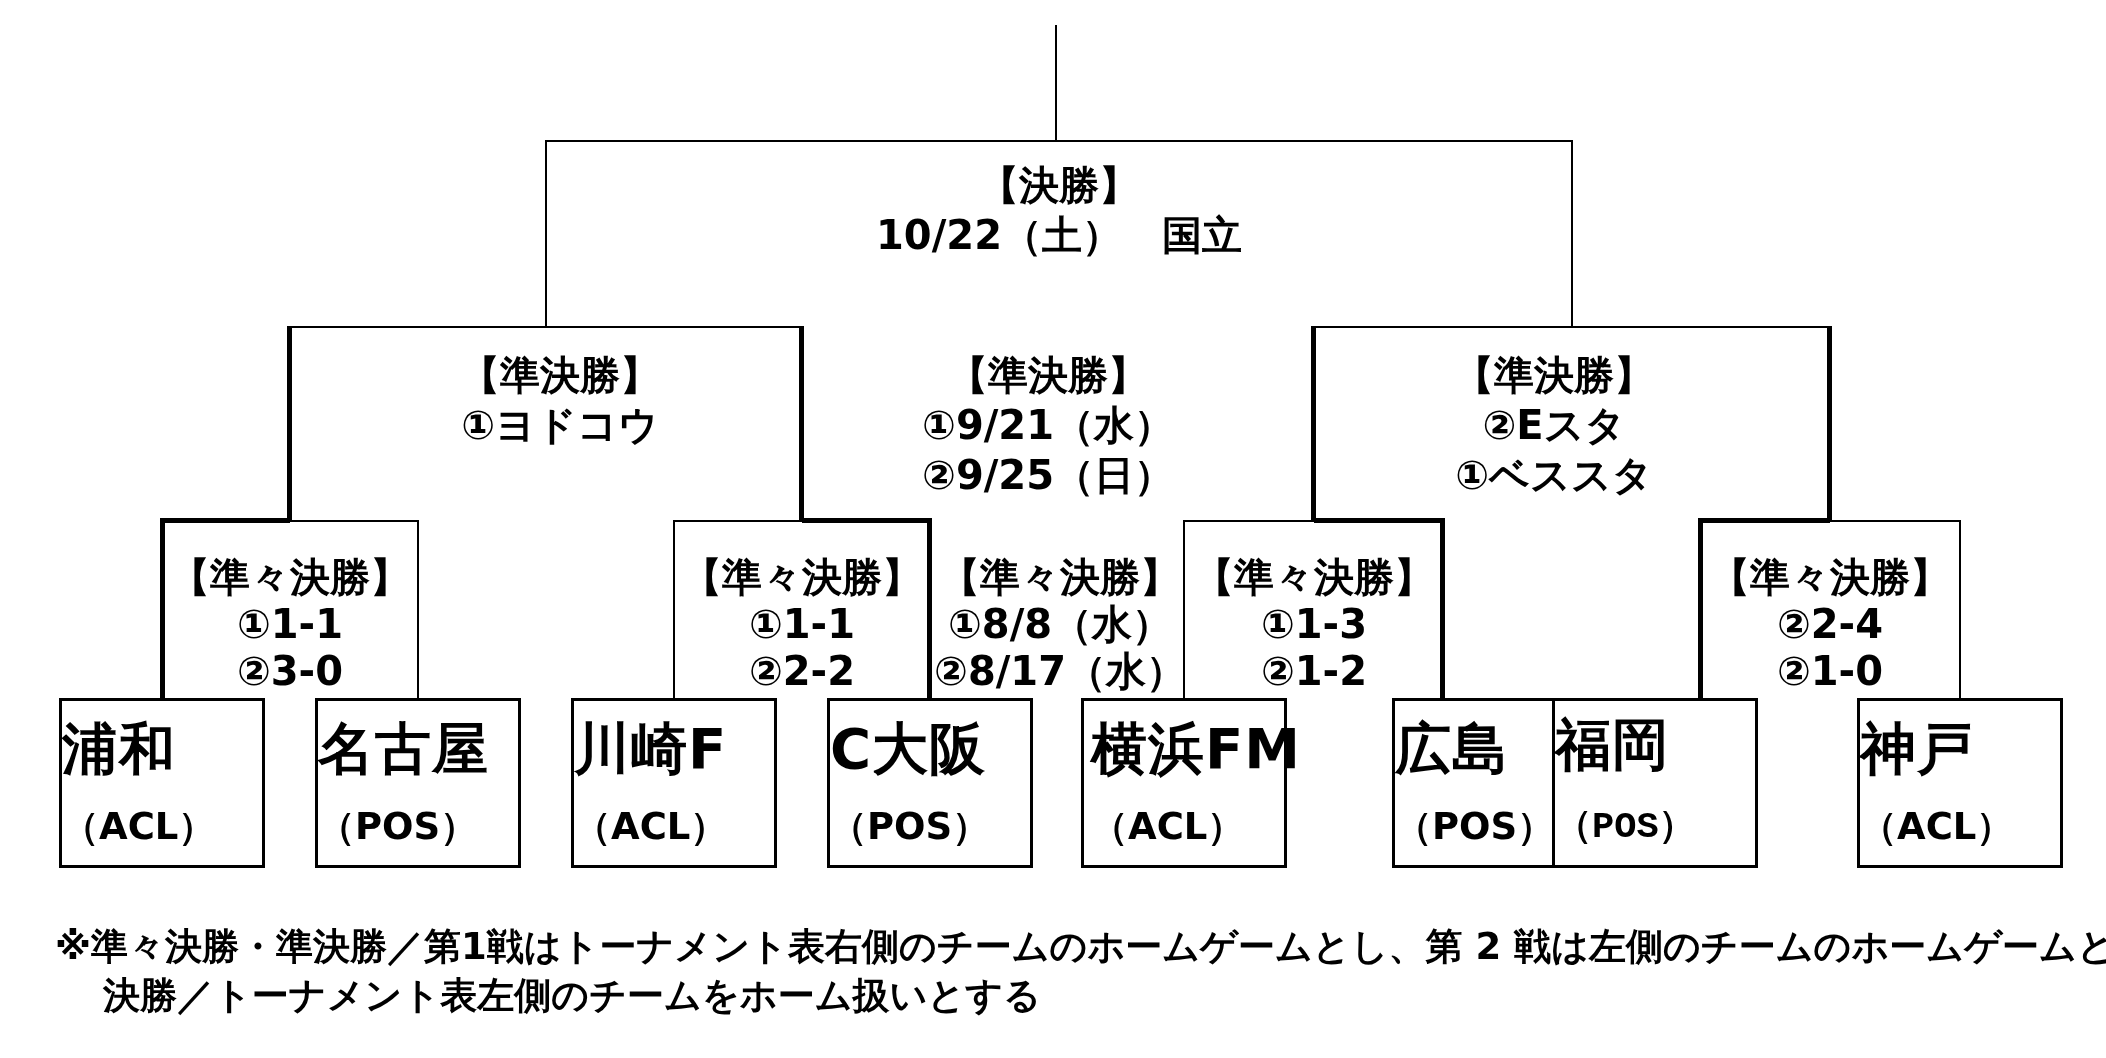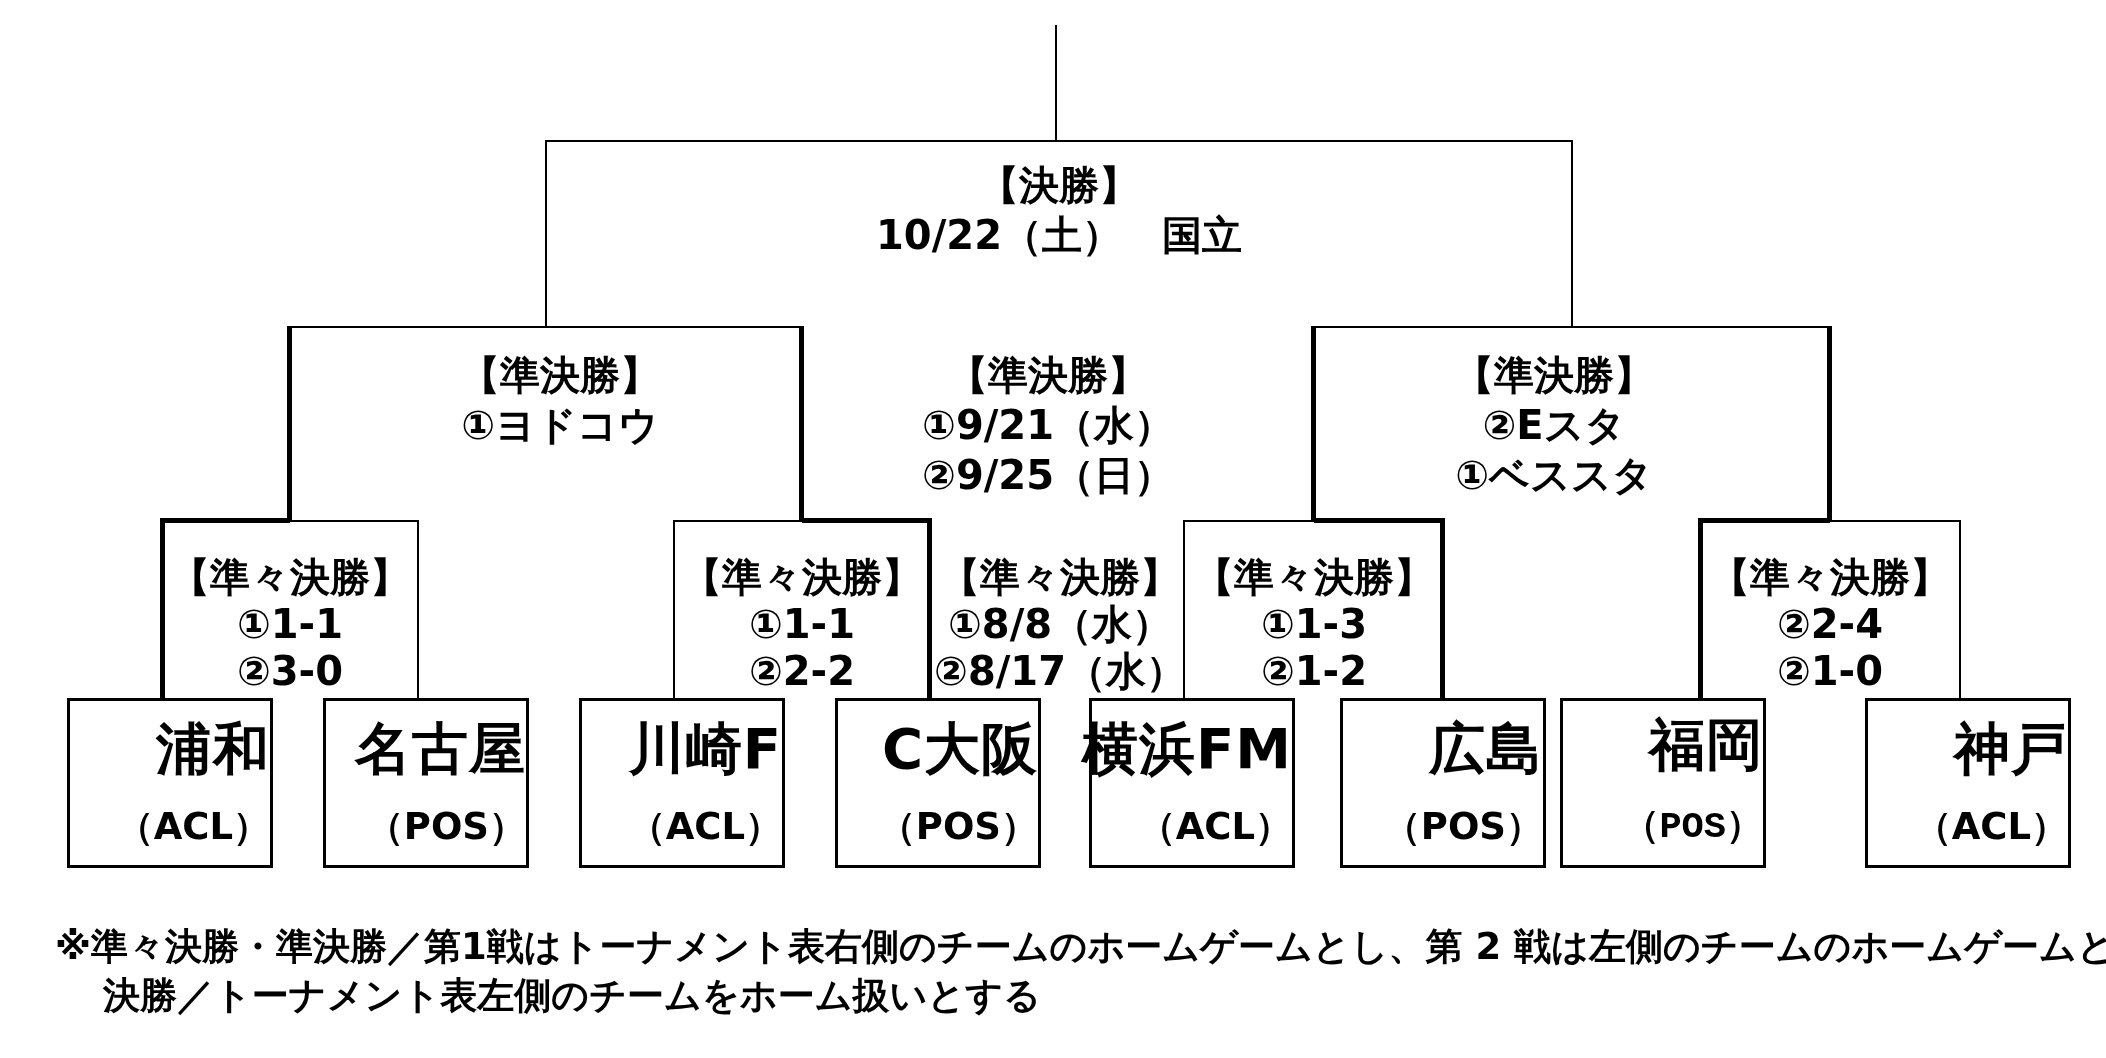--- a/index.html
+++ b/index.html
@@ -9,21 +9,21 @@
   }
   .ln{position:absolute;background:#000;}
   .lbl{
     position:absolute;transform:translateX(-50%);text-align:center;white-space:nowrap;
     font-size:40px;line-height:50px;font-weight:bold;
   }
   .lbl.qf{line-height:47px;}
   .team-box{
     position:absolute;top:698px;width:206px;height:170px;background:#fff;
     border:3px solid #000;box-sizing:border-box;
-    display:flex;flex-direction:column;align-items:flex-end;justify-content:center;gap:30px;margin-left:8px;
+    display:flex;flex-direction:column;align-items:flex-start;justify-content:center;gap:30px;
   }
   .team-name{font-size:56px;line-height:58px;letter-spacing:1px;white-space:nowrap;}
   .team-qual{font-size:37px;line-height:38px;white-space:nowrap;}
   .note{position:absolute;font-size:37px;line-height:48px;white-space:nowrap;font-weight:bold;}
 </style>
 </head>
 <body>
 
 <div class="stage">
 
@@ -113,25 +113,25 @@
     <div class="team-qual">（POS）</div>
   </div>
   <div class="team-box" style="left:571px;">
     <div class="team-name">川崎F</div>
     <div class="team-qual">（ACL）</div>
   </div>
   <div class="team-box" style="left:827px;">
     <div class="team-name">C大阪</div>
     <div class="team-qual">（POS）</div>
   </div>
-  <div class="team-box" style="left:1081px;">
+  <div class="team-box" style="left:1081px;padding-left:7px;">
     <div class="team-name">横浜FM</div>
     <div class="team-qual">（ACL）</div>
   </div>
-  <div class="team-box" style="left:1332px;">
+  <div class="team-box" style="left:1392px;">
     <div class="team-name">広島</div>
     <div class="team-qual">（POS）</div>
   </div>
   <div class="team-box" style="left:1552px;font-family:Liberation Mono, monospace;">
     <div class="team-name">福岡</div>
     <div class="team-qual">（POS）</div>
   </div>
   <div class="team-box" style="left:1857px;">
     <div class="team-name">神戸</div>
     <div class="team-qual">（ACL）</div>

